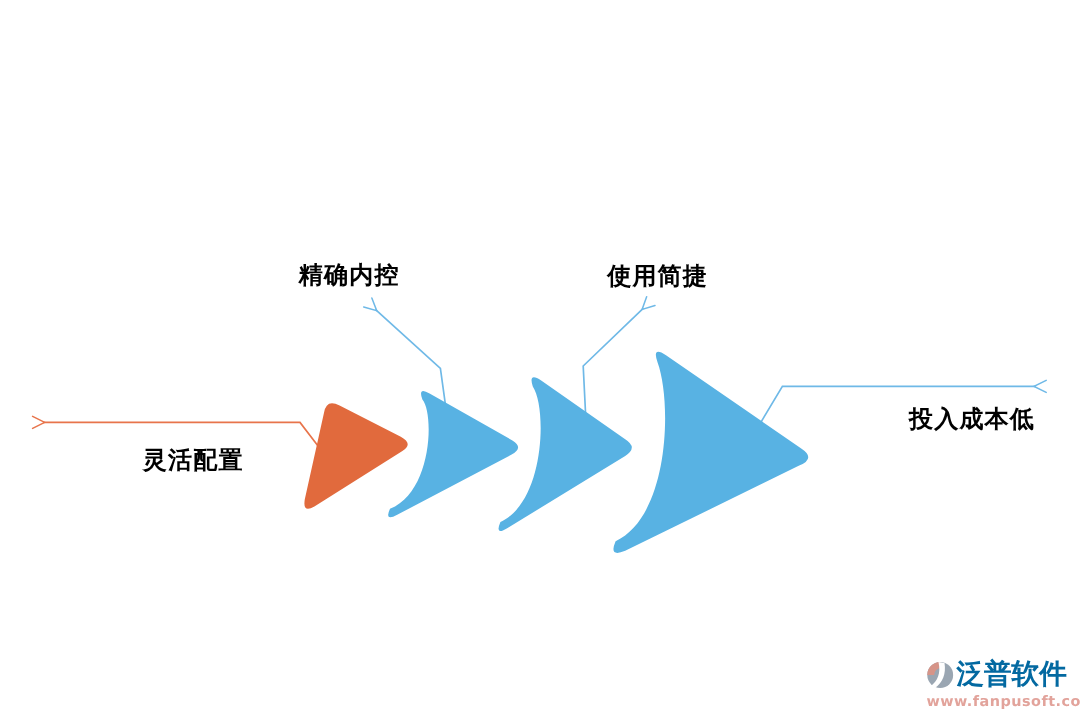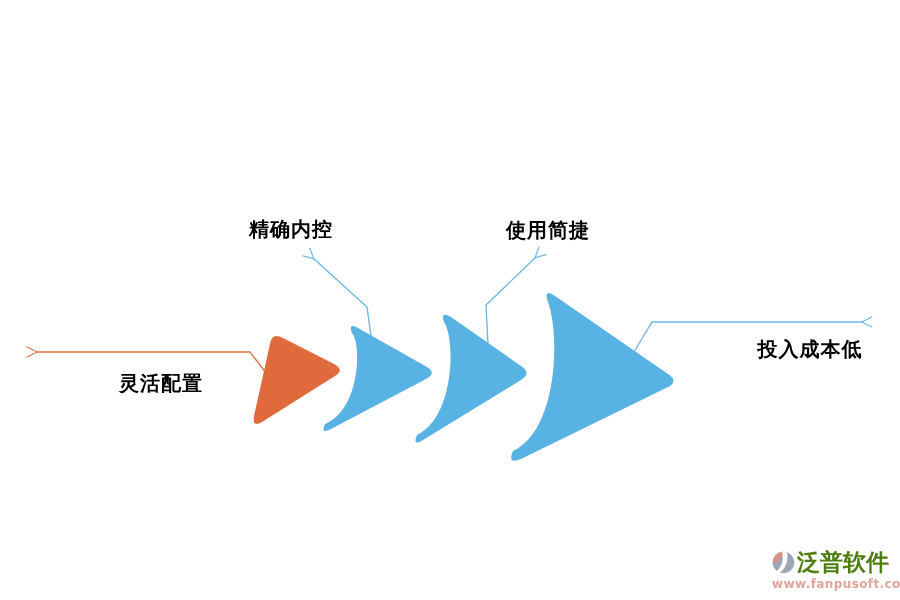--- a/index.html
+++ b/index.html
@@ -59,18 +59,18 @@
   <div class="step-label lbl-lowcost" style="color: rgb(0, 0, 0);">投入成本低</div>
   <div class="step-label lbl-flexible" style="color: rgb(0, 0, 0);">灵活配置</div>
 
   <div class="watermark">
     <div class="wm-top">
       <svg width="23" height="27" viewBox="0 0 32 32">
         <circle cx="16" cy="16" r="15" fill="#9AA6B2"></circle>
         <path d="M16,1 A15,15 0 0 0 1,16 L9,16 A8,8 0 0 1 17,8 Z" fill="#D69488"></path>
         <path d="M10,31 C19,24 23,15 21,2 L14,1 C17,14 13,23 5,29 Z" fill="#ffffff"></path>
       </svg>
-      <span class="wm-brand" style="color: #4d7c0f;">泛普软件</span>
+      <span class="wm-brand" style="color: #0369a1;">泛普软件</span>
     </div>
     <div class="wm-url" style="color: rgb(226, 163, 155);">www.fanpusoft.com</div>
   </div>
 
 </div>
 
 </body></html>

